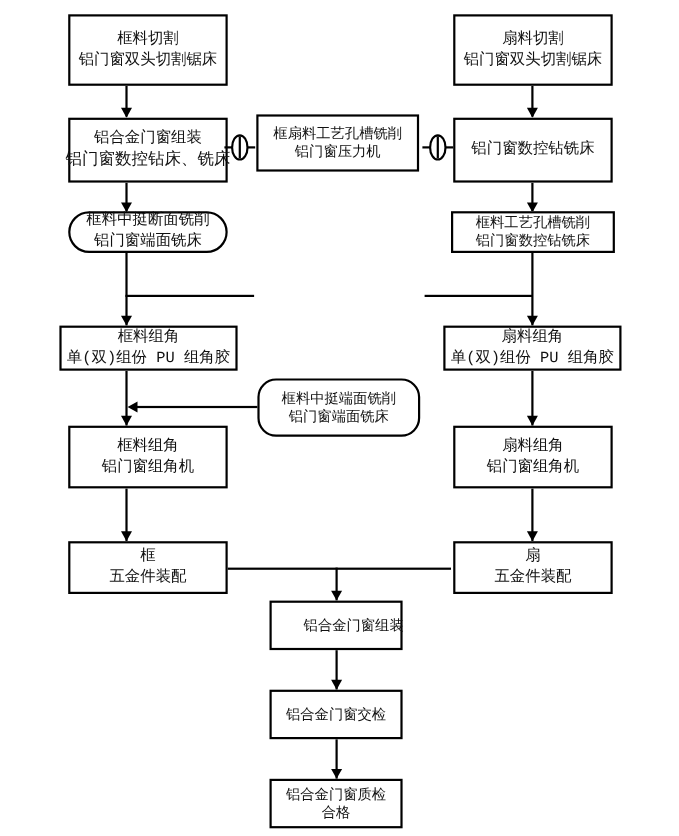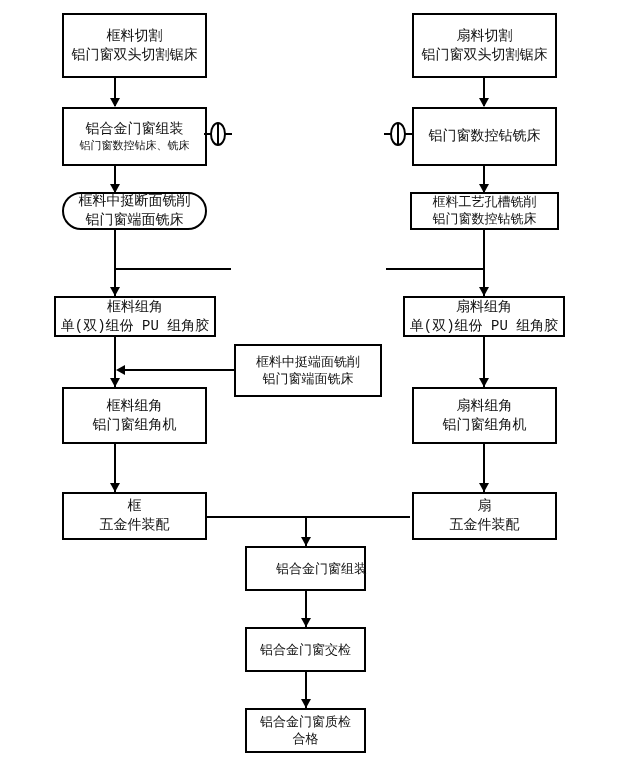--- a/index.html
+++ b/index.html
@@ -30,21 +30,21 @@
     justify-content: center;
     text-align: center;
     color: #111111;
     line-height: 1.35;
     z-index: 3;
   }
   .box .l1 { display: block; white-space: nowrap; }
   .box .l2 { display: block; white-space: nowrap; font-family: Liberation Mono, monospace; }
   .f15 { font-size: 14px; }
   .f14 { font-size: 13px; }
-  .f13 { font-size: 11px; }
+  .f13 { font-size: 15px; }
 
   
   .hline {
     position: absolute;
     height: 0;
     border-top: 2px solid #000000;
     z-index: 1;
   }
   .vline {
     position: absolute;
@@ -187,23 +187,27 @@
   <div class="box f15" style="left:62px; top:387px; width:145px; height:57px;">
     <span class="l1">框料组角</span>
     <span class="l2">铝门窗组角机</span>
   </div>
 
   <div class="box f15" style="left:62px; top:492px; width:145px; height:48px;">
     <span class="l1">框</span>
     <span class="l2">五金件装配</span>
   </div>
 
-
-
-  <div class="box f14" style="left:234px; top:344px; width:148px; height:53px;">
+  <div class="box f14" style="left:233px; top:104px; width:148px; height:52px;">
+    <span class="l1">框扇料工艺孔槽铣削</span>
+    <span class="l2">铝门窗压力机</span>
+  </div>
+
+
+  <div class="box f14" style="left:234px; top:344px; width:148px; height:53px;border-radius:17px;">
     <span class="l1">框料中挺端面铣削</span>
     <span class="l2">铝门窗端面铣床</span>
   </div>
 
   <div class="box f14" style="left:245px; top:546px; width:121px; height:45px;padding-left:32px;">
     <span class="l1">铝合金门窗组装</span>
   </div>
 
   <div class="box f14" style="left:245px; top:627px; width:121px; height:45px;">
     <span class="l1">铝合金门窗交检</span>

